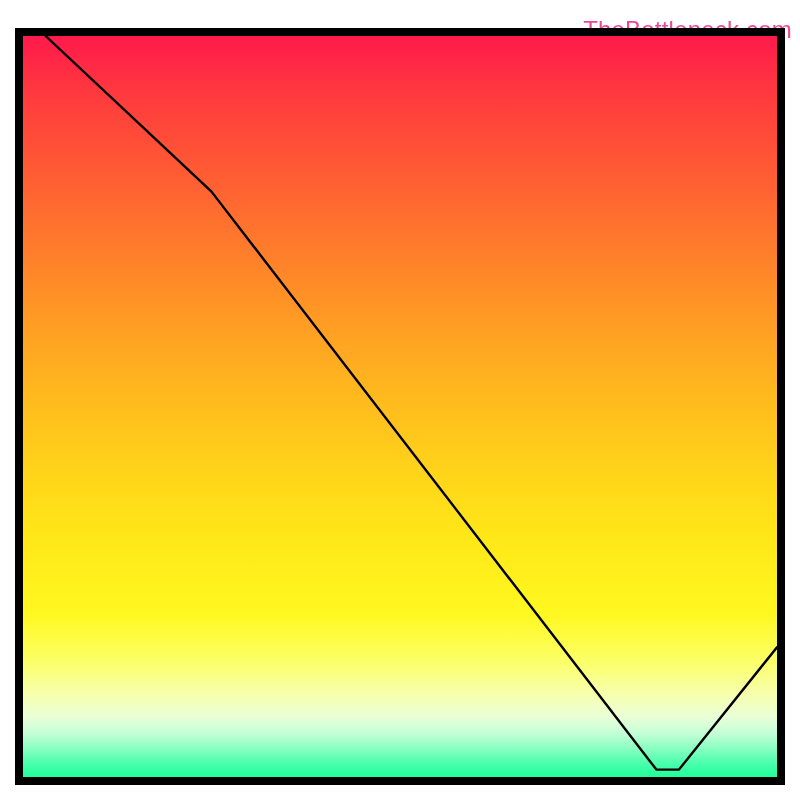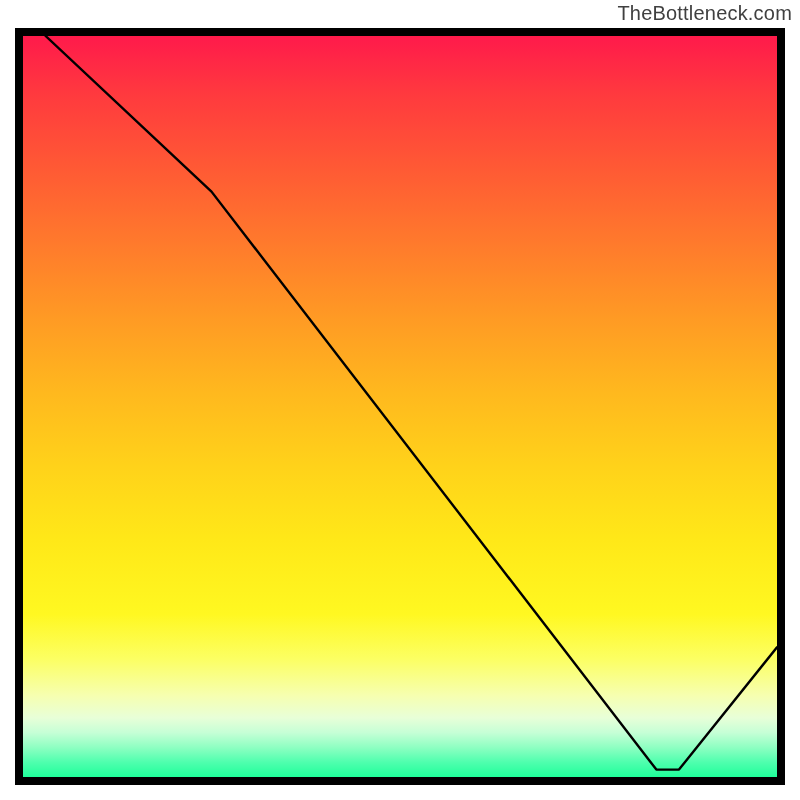--- a/index.html
+++ b/index.html
@@ -1,24 +1,24 @@
 <!DOCTYPE html>
 <html><head>
 <meta charset="utf-8">
 <style>
   * { margin: 0; padding: 0; box-sizing: border-box; }
   html, body { width: 800px; height: 800px; background: #ffffff; }
   .wrap { position: relative; width: 800px; height: 800px; }
   .attribution {
     position: absolute;
-    top: 2px;
+    top: 16px;
     right: 8px;
     font-family: Arial, Helvetica, sans-serif;
-    font-size: 20px;
-    color: #404040;
+    font-size: 24px;
+    color: #ec4899;
     letter-spacing: 0.2px;
   }
   .plot-outer {
     position: absolute;
     left: 15px;
     top: 28px;
     width: 770px;
     height: 757px;
   }
   .plot-frame {

